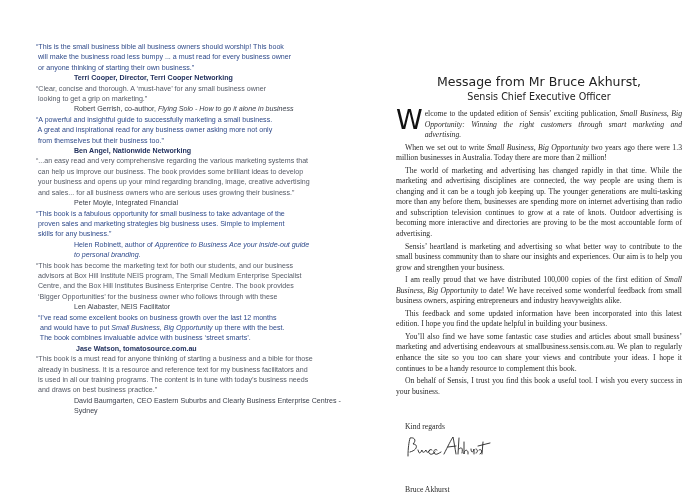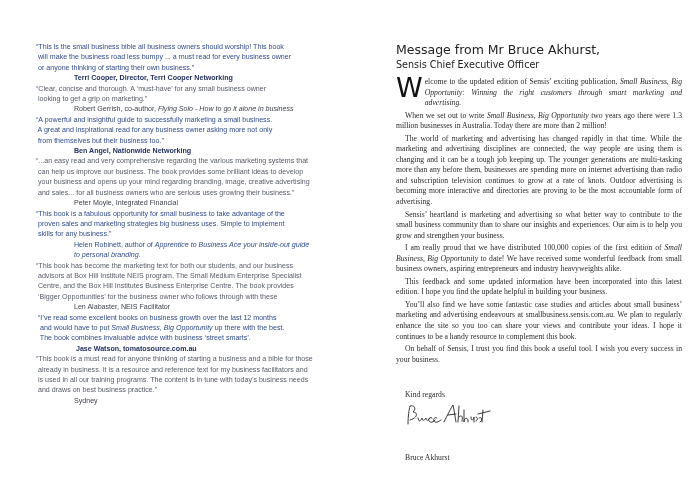--- a/index.html
+++ b/index.html
@@ -8,21 +8,21 @@
   .q { margin:0; }
   .q .ql { white-space:pre; display:block; }
   .blue { color:#2f4a8a; }
   .grey { color:#555a66; }
   .attr { display:block; white-space:pre;margin-left:36px; }
   .attr.bold { font-weight:bold; color:#23325e; }
   .attr.plain { color:#3a3f4a; }
   .attr i, .q i { font-style:italic; }
 
   .right { position:absolute; left:396px; top:42px; width:286px; }
-  .title { font-family:"DejaVu Sans", sans-serif; text-align:left; color:#222; }
+  .title { font-family:"DejaVu Sans", sans-serif; text-align:center; color:#222;margin-top:32px; }
   .title .t1 { font-size:12.5px; line-height:16px; display:block; }
   .title .t2 { font-size:9.6px; line-height:13px; display:block; }
   .body { font-family:"Liberation Serif", serif; font-size:7.7px; line-height:10.55px; color:#2a2a2a; text-align:justify; margin-top:6px; }
   .body p { margin:0 0 2px 0; text-indent:9px; }
   .body p.first { text-indent:0; }
   .dropcap { float:left; font-family:"DejaVu Sans", sans-serif; font-size:27px; line-height:22px; margin:0 2px 0 0; color:#111; }
   .sig { font-family:"Liberation Serif", serif; font-size:7.7px; color:#2a2a2a; }
   .sigline { padding-left:9px; line-height:11px;margin-top:24px; }
   .signature { display:block; margin:2px 0 0 8px; }
 </style>
@@ -80,20 +80,21 @@
     <span class="ql"><span>  and would have to put </span><i>Small Business, Big Opportunity</i><span> up there with the best.</span></span>
     <span class="ql">  The book combines invaluable advice with business ‘street smarts’.</span>
     <span class="attr bold">  Jase Watson, tomatosource.com.au</span>
   </div>
 
   <div class="q grey">
     <span class="ql">“This book is a must read for anyone thinking of starting a business and a bible for those</span>
     <span class="ql"> already in business. It is a resource and reference text for my business facilitators and</span>
     <span class="ql"> is used in all our training programs. The content is in tune with today’s business needs</span>
     <span class="ql"> and draws on best business practice.”</span>
+    <span class="attr plain"> David Baumgarten, CEO Eastern Suburbs and Clearly Business Enterprise Centres -</span>
     <span class="attr plain"> Sydney</span>
   </div>
 </div>
 
 <div class="right">
   <div class="title">
     <span class="t1">Message from Mr Bruce Akhurst,</span>
     <span class="t2">Sensis Chief Executive Officer</span>
   </div>
   <div class="body">

